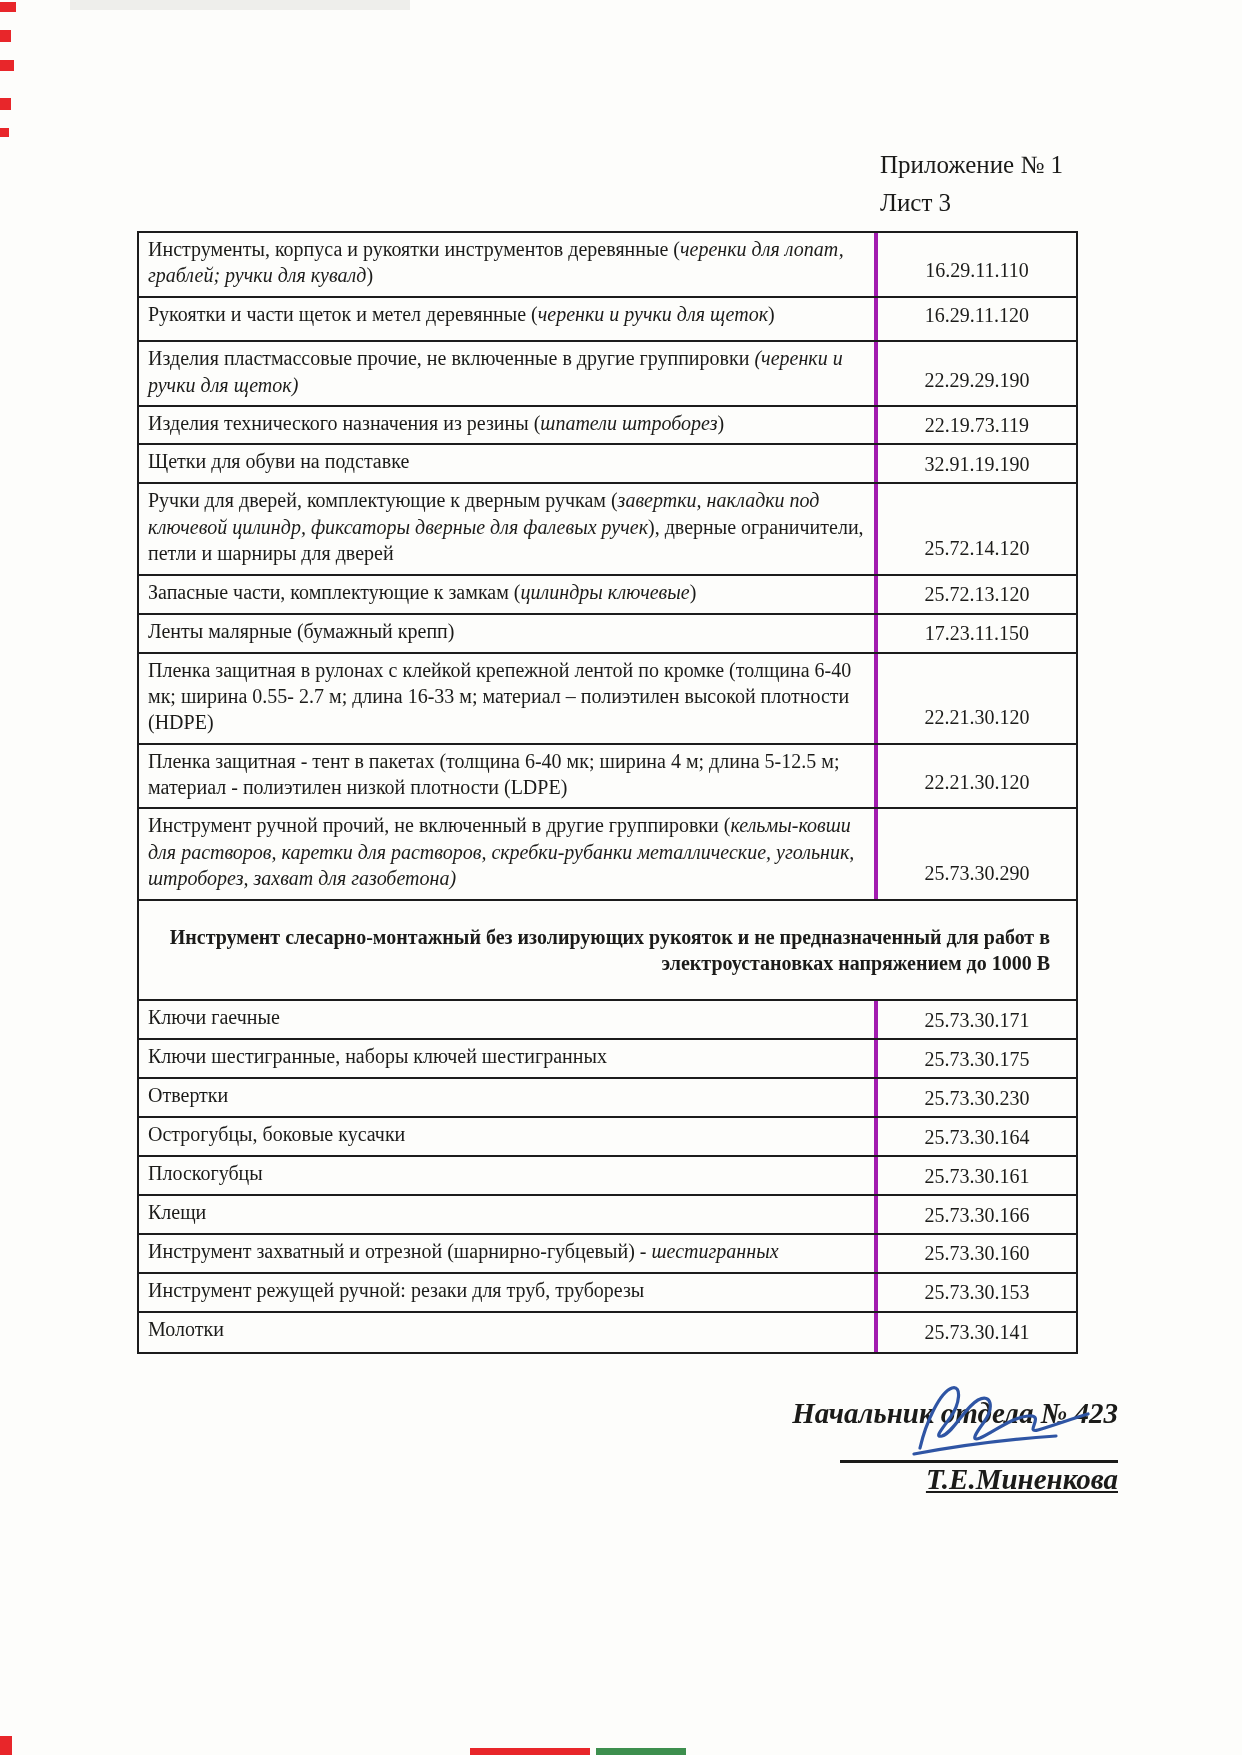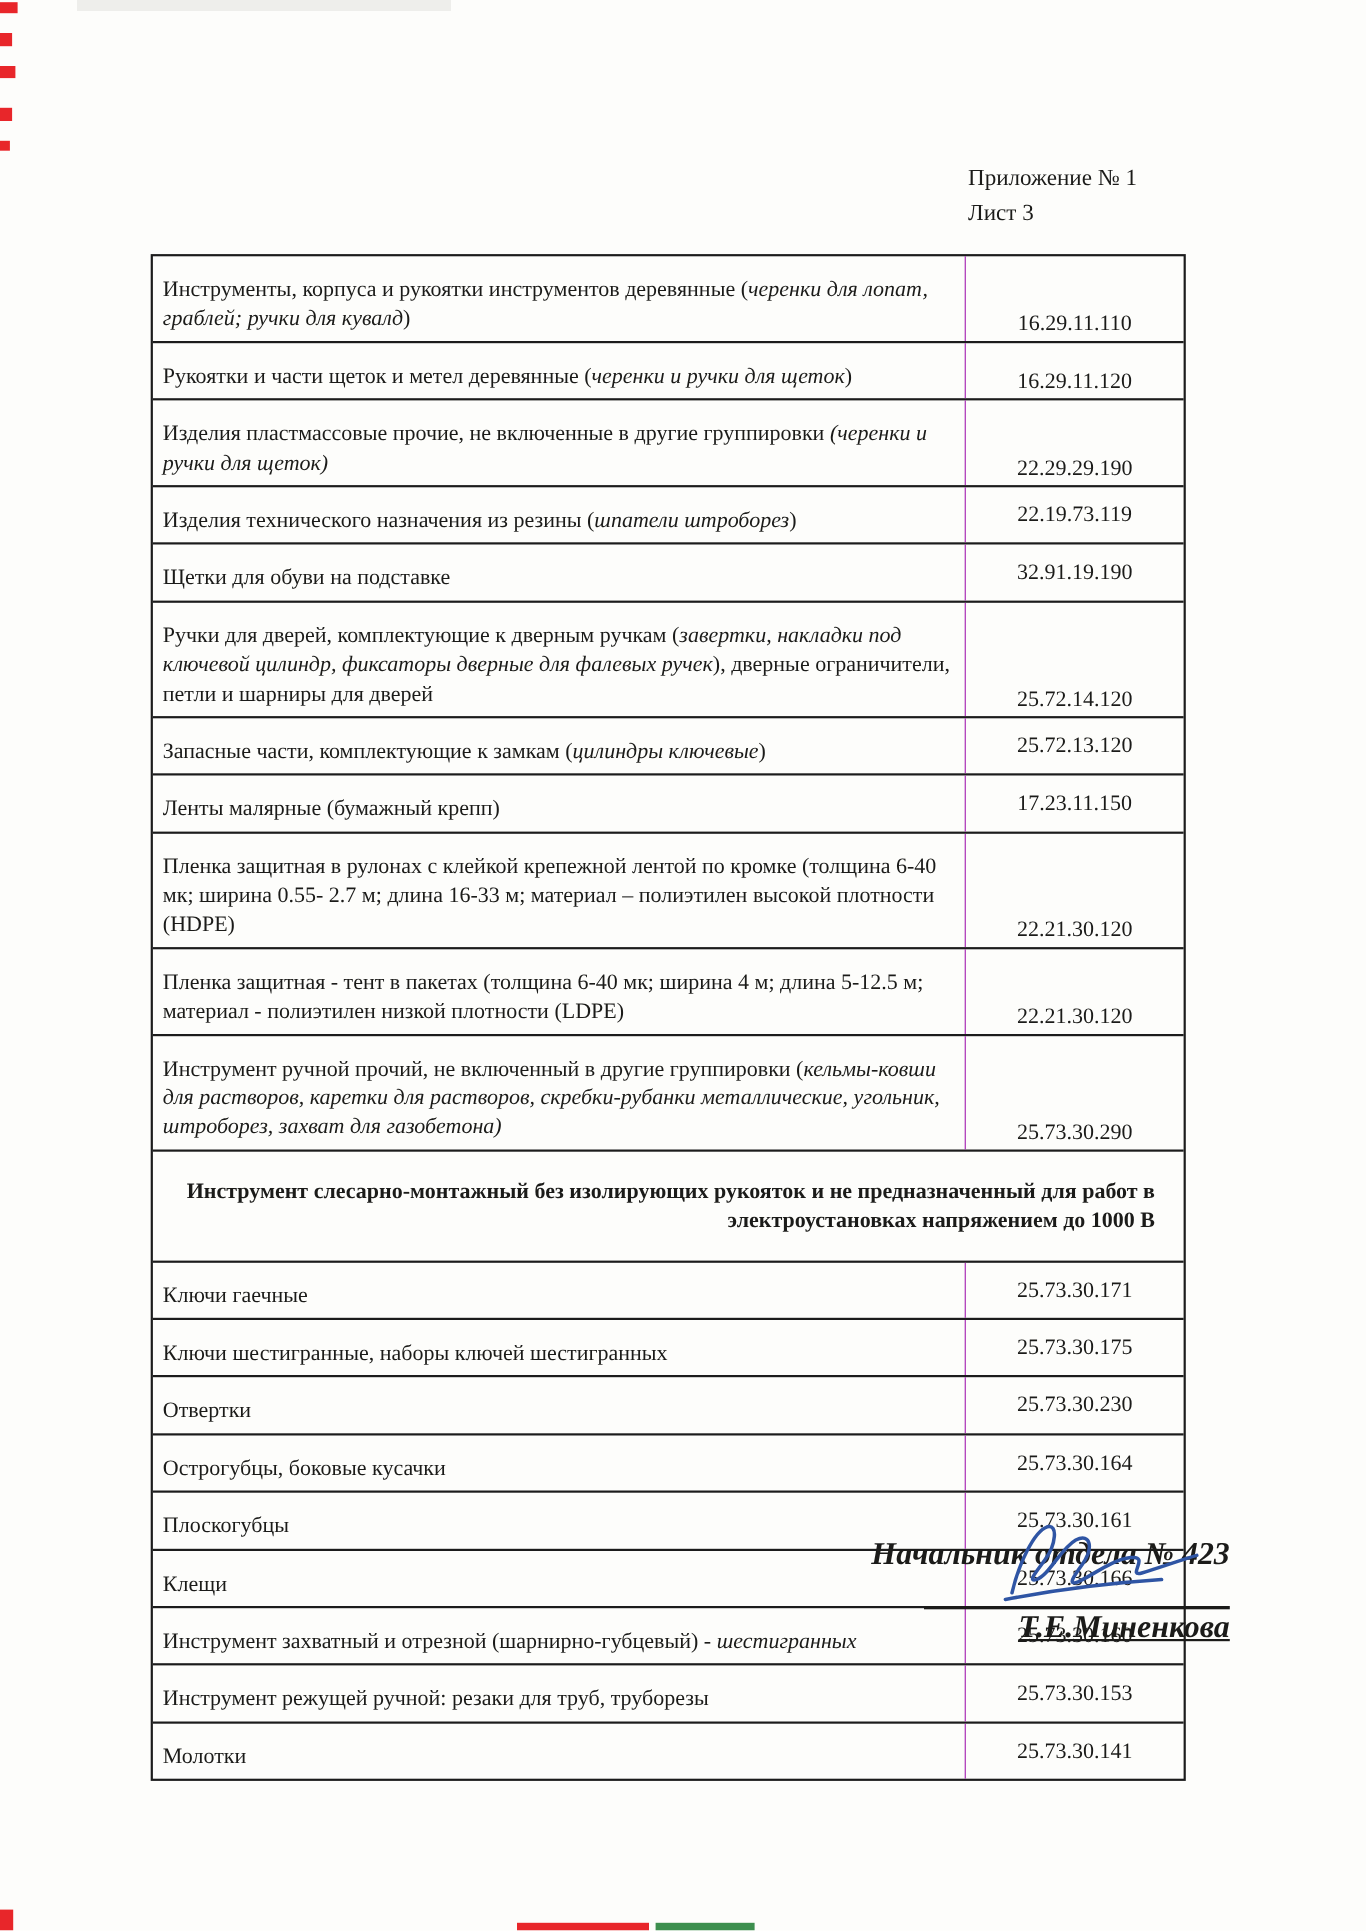--- a/index.html
+++ b/index.html
@@ -18,42 +18,42 @@
   .a2{left:0;top:30px;width:11px;height:12px;}
   .a3{left:0;top:60px;width:14px;height:11px;}
   .a4{left:0;top:98px;width:11px;height:12px;}
   .a5{left:0;top:128px;width:9px;height:9px;}
   .a6{left:0;top:1736px;width:12px;height:19px;}
   .a7{left:470px;top:1748px;width:120px;height:7px;}
   .a8{left:596px;top:1748px;width:90px;height:7px;background:#3d8f4e;}
 
   .doc-header{
     position:absolute;left:880px;top:146px;
-    font-size:21px;line-height:1.5;white-space:nowrap;
+    font-size:25px;line-height:1.5;white-space:nowrap;
   }
 
   .tbl{
     position:absolute;left:137px;top:231px;width:941px;
     border:2px solid #1c1c1c;
     box-sizing:border-box;
     background:transparent;
   }
   .row{display:flex;border-bottom:2px solid #1c1c1c;box-sizing:border-box;}
   .row:last-child{border-bottom:none;}
   .cell{box-sizing:border-box;font-size:20px;line-height:1.32;}
   .desc{
-    flex:1;border-right:1px solid #a21caf;
-    padding:17px 10px 7px 9px;
+    flex:1;border-right:4px solid #a21caf;
+    padding:3px 10px 7px 9px;
   }
   .it{font-style:italic;}
   .code{
     width:198px;display:flex;align-items:center;justify-content:center;
     padding:4px 6px;text-align:center;
   }
-  .code.bottom{align-items:flex-end;padding-bottom:2px;}
+  .code.bottom{align-items:flex-end;padding-bottom:12px;}
   .row.section .desc{
     border-right:none;text-align:right;font-weight:bold;
     padding:23px 26px;
   }
   .row.single{min-height:39px;align-items:stretch;}
 
   .footer{
     position:absolute;left:138px;top:1397px;width:980px;
     display:flex;align-items:flex-end;
     font-size:29px;font-weight:bold;font-style:italic;

